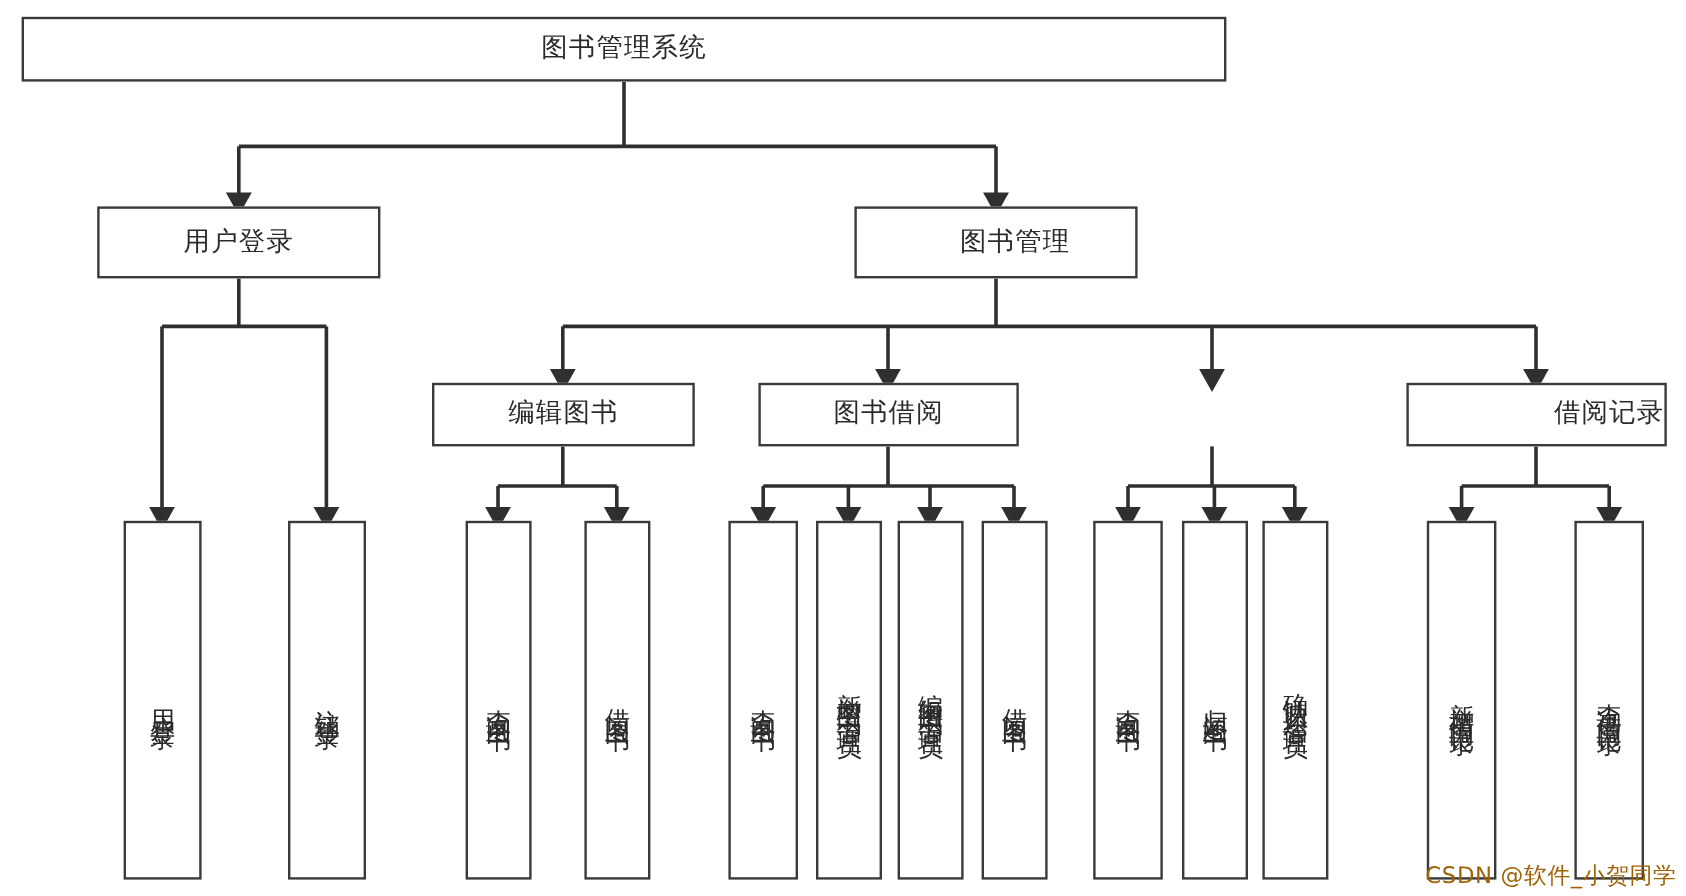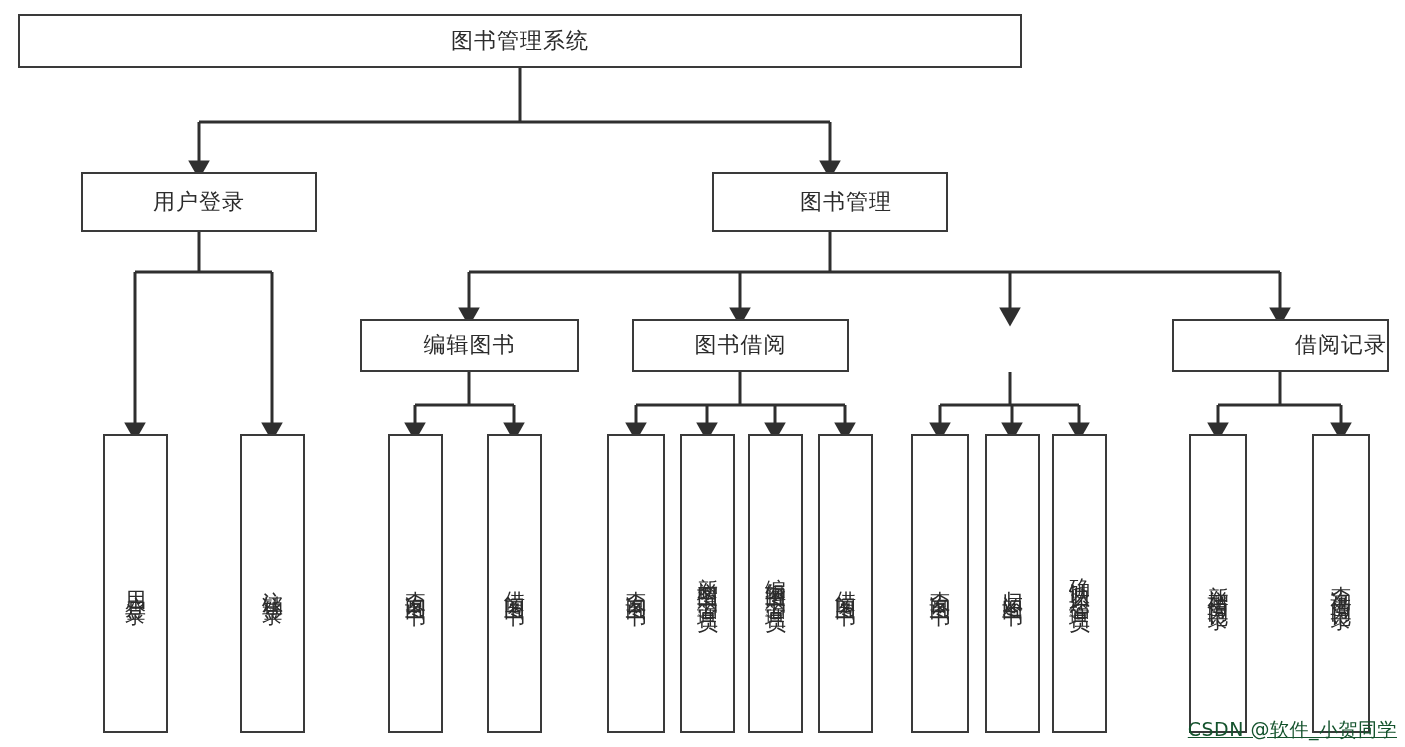--- a/index.html
+++ b/index.html
@@ -53,25 +53,24 @@
     white-space: nowrap;
   }
   .node .hlabel {
     white-space: nowrap;
   }
   .watermark {
     position: absolute;
     right: 8px;
     bottom: 4px;
     font-size: 19px;
-    color: #14532d;
+    color: #a16207;
     letter-spacing: 0.5px;
     white-space: nowrap;
     user-select: none;
-    text-decoration: underline;
   }
 </style>
 </head>
 <body>
 
 <div id="canvas">
 
   <svg class="wires" viewBox="0 0 1405 747" xmlns="http://www.w3.org/2000/svg">
     <defs>
       <marker id="arrowhead" markerWidth="10" markerHeight="10" refX="1.2" refY="4" orient="auto" markerUnits="strokeWidth">

